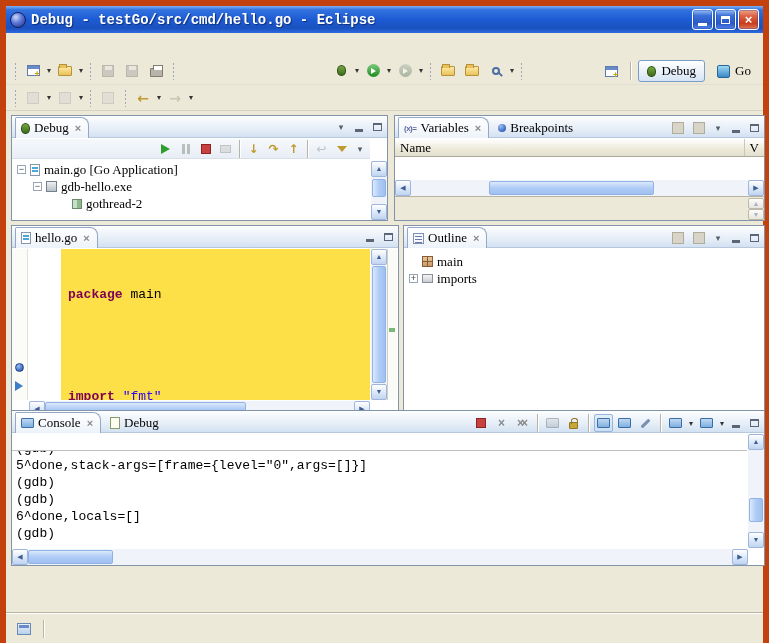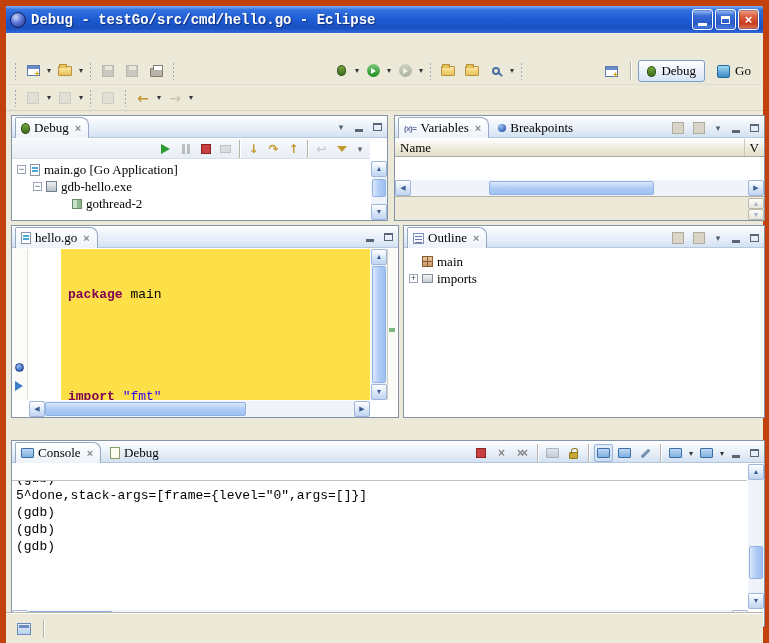--- a/index.html
+++ b/index.html
@@ -507,21 +507,21 @@
         <span>main</span>
       </div>
       <div class="tree-row" style="padding-left:5px">
         <span class="expander">+</span>
         <i class="s-imp"></i>
         <span>imports</span>
       </div>
     </div>
   </div>
 
-  <div class="view" style="left:5px;top:434px;width:754px;height:187px">
+  <div class="view" style="left:5px;top:404px;width:754px;height:156px">
     <div class="view-header">
       <span class="vtab">
         <i class="s-mon"></i>
         <span>Console</span>
         <span class="tabx">×</span>
       </span>
       <span class="vtab inactive">
         <i class="s-task"></i>
         <span>Debug</span>
       </span>
@@ -570,20 +570,21 @@
           </span>
       </span>
     </div>
     <div class="con-div"></div>
     <div class="con-text">
       <div class="con-inner">
         <div class="con-line"><span>(gdb)</span></div>
         <div class="con-line"><span>5^done,stack-args=[frame={level="0",args=[]}]</span></div>
         <div class="con-line"><span>(gdb)</span></div>
         <div class="con-line"><span>(gdb)</span></div>
+        <div class="con-line"><span>6^done,locals=[]</span></div>
         <div class="con-line"><span>(gdb)</span></div>
       </div>
     </div>
     <div class="sbv" style="top:23px;bottom:17px;right:0">
       <span class="sbtn">▲</span>
       <span class="trk">
           <span class="thv" style="top:58%;height:30%"></span>
         </span>
       <span class="sbtn">▼</span>
     </div>

